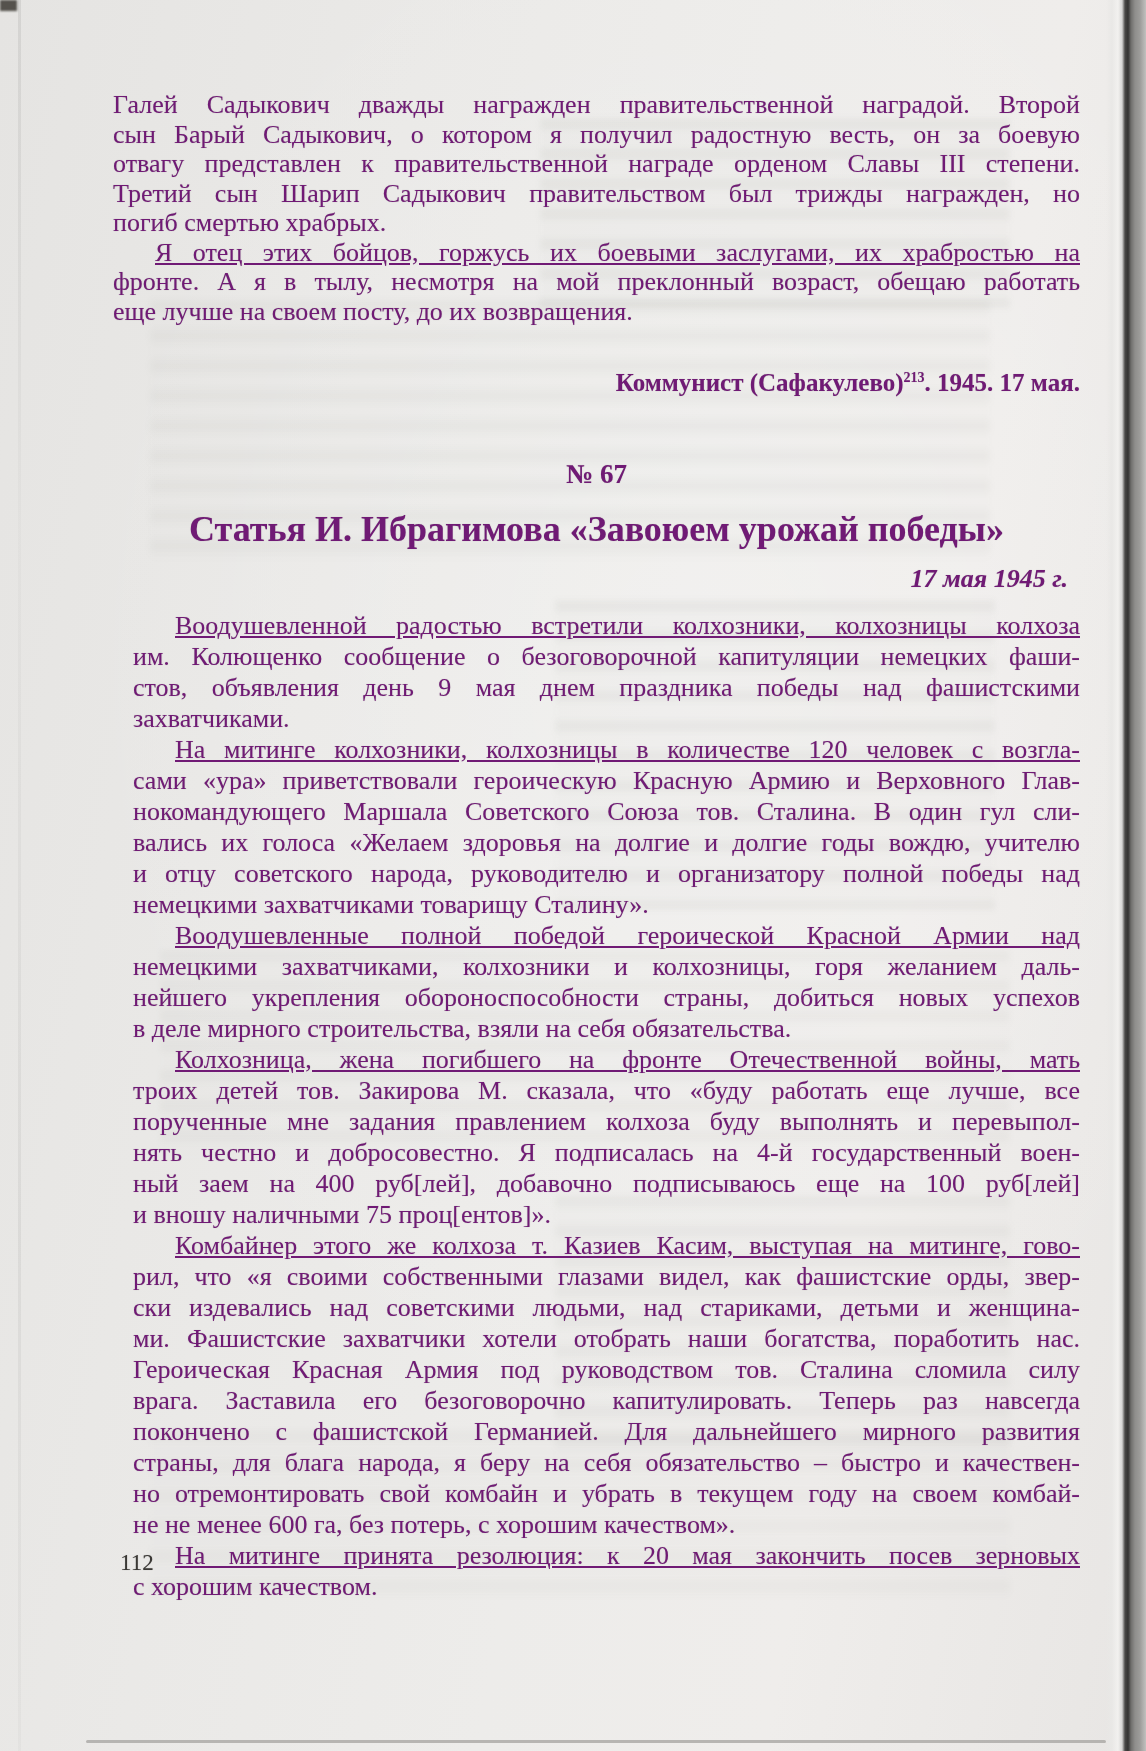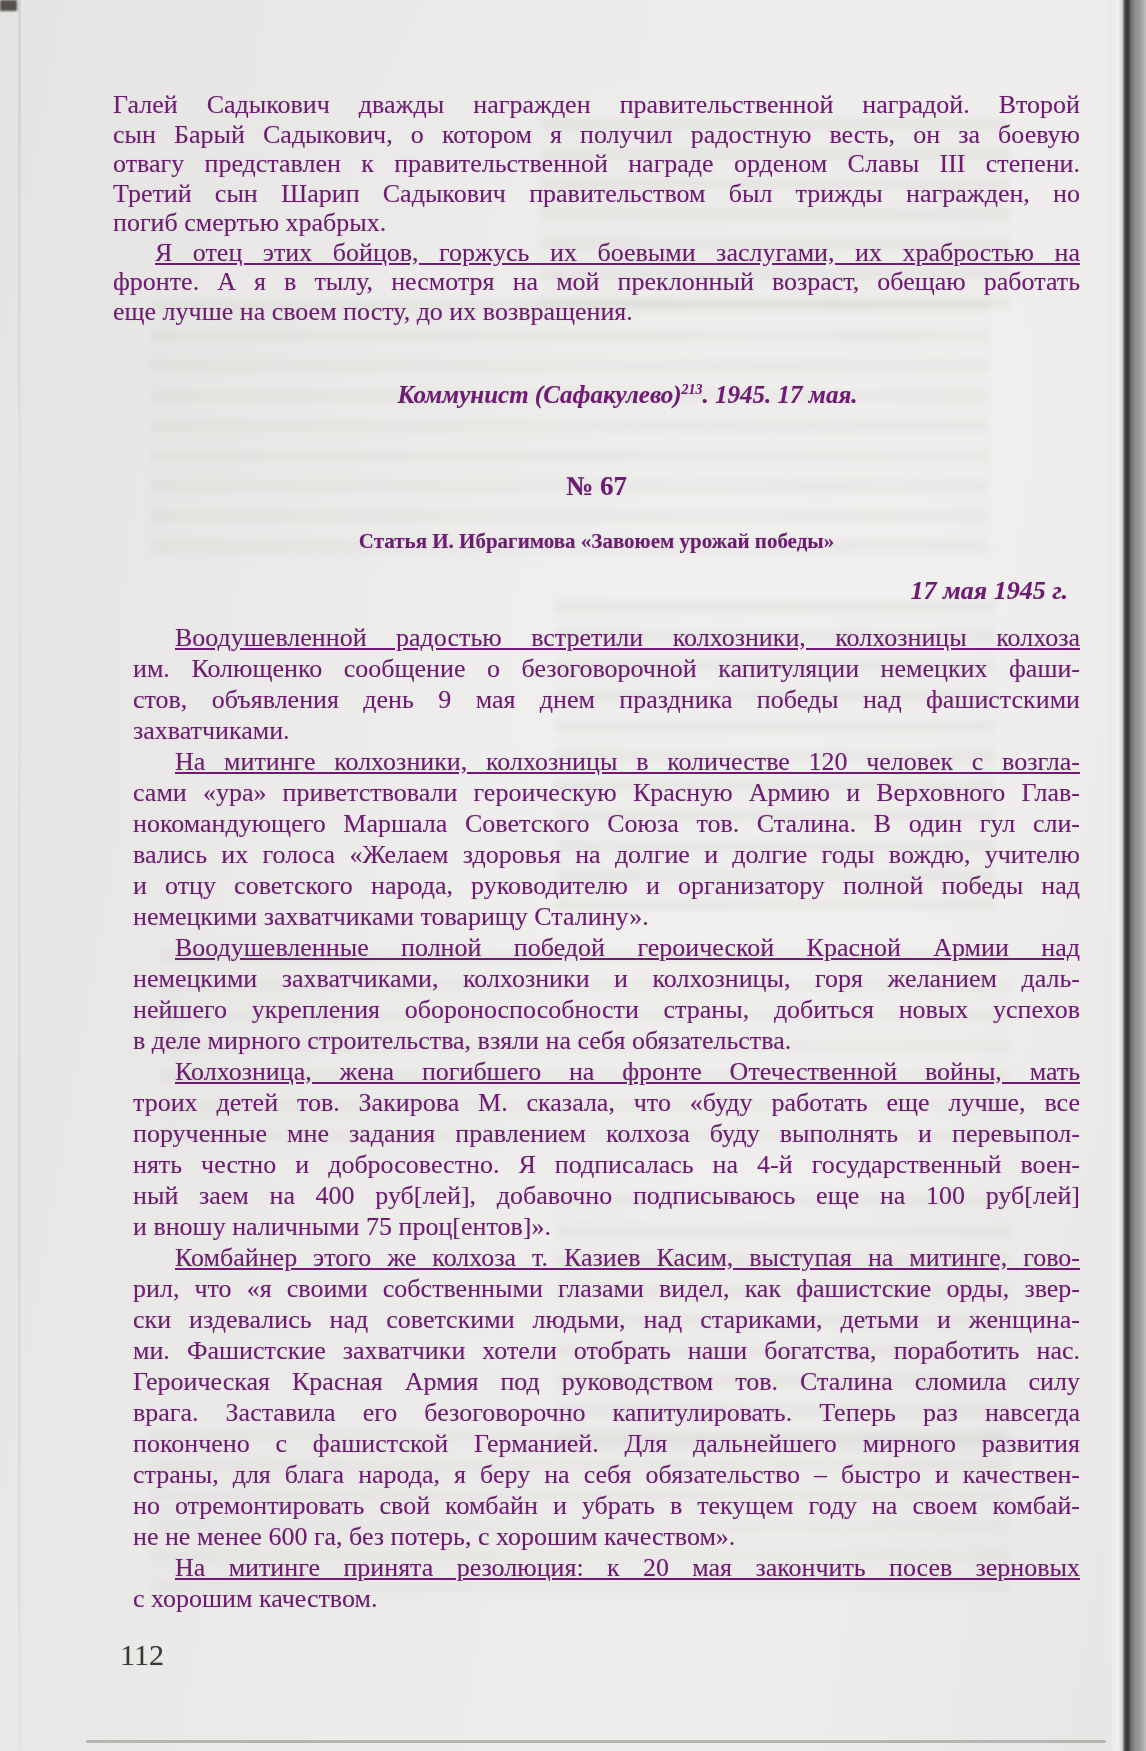--- a/index.html
+++ b/index.html
@@ -63,41 +63,41 @@
     text-shadow:0 0 1px rgba(51,49,46,.30);
   }
   .para{margin:0;}
   .line{text-align:justify;text-align-last:justify;white-space:normal;}
   .line.last{text-align-last:left;}
   .para.indent .line.first{text-indent:42px;text-decoration:underline;}
   .intro .line{line-height:29.5px;}
   .body-text .line{line-height:31px;}
 
   .source-line{
-    margin-top:54px;margin-left:62px;
-    font-weight:bold;font-style:italic;font-size:25px;line-height:30px;
-    text-align:center;
+    margin-top:42px;margin-left:62px;
+    font-weight:bold;font-size:25px;line-height:30px;
+    text-align:right;
   }
   .source-line sup{font-size:14px;line-height:0;}
   .doc-number{
     margin-top:60px;text-align:center;font-weight:bold;
     font-size:27px;line-height:32px;
   }
   .doc-title{
     margin-top:22px;text-align:center;font-weight:bold;
-    font-size:21px;line-height:34px;
+    font-size:36px;line-height:34px;
   }
   .doc-date{
     margin-top:18px;text-align:right;padding-right:12px;
     font-weight:bold;font-style:italic;font-size:26px;line-height:30px;
   }
   .body-text{margin-top:16px;margin-left:20px;}
   .page-number{
-    position:absolute;left:120px;top:1638px;
-    color:#3a3835;font-size:30px;
+    position:absolute;left:120px;top:1550px;
+    color:#3a3835;font-size:23px;
     text-shadow:0 0 1px rgba(51,49,46,.30);
   }
 </style>
 </head>
 <body>
 
 <div class="scan-page">
   <div class="paper"></div>
 
   <div class="bleed b1"></div>

